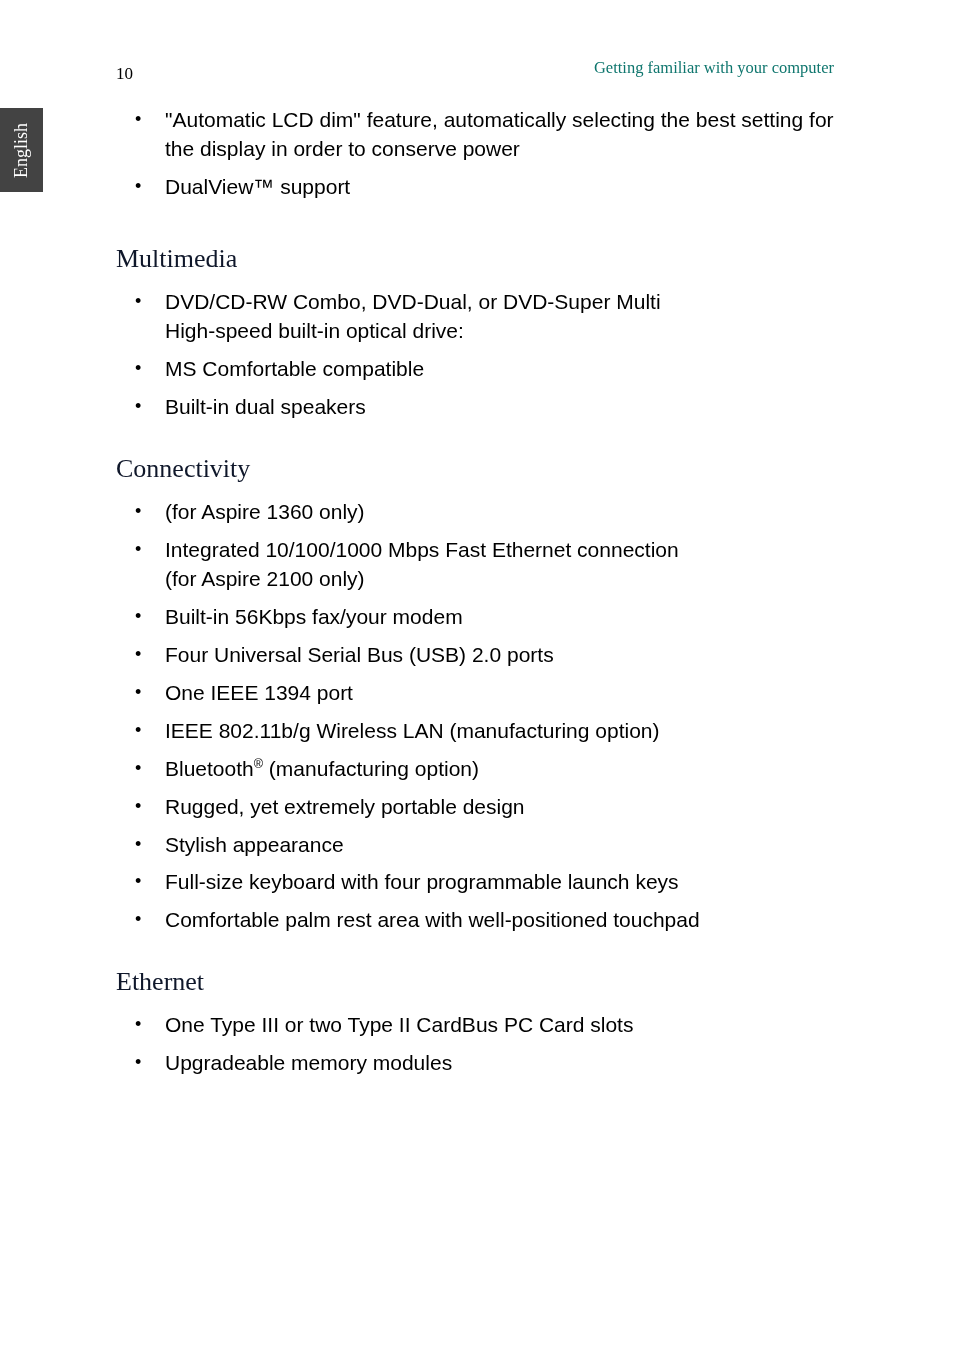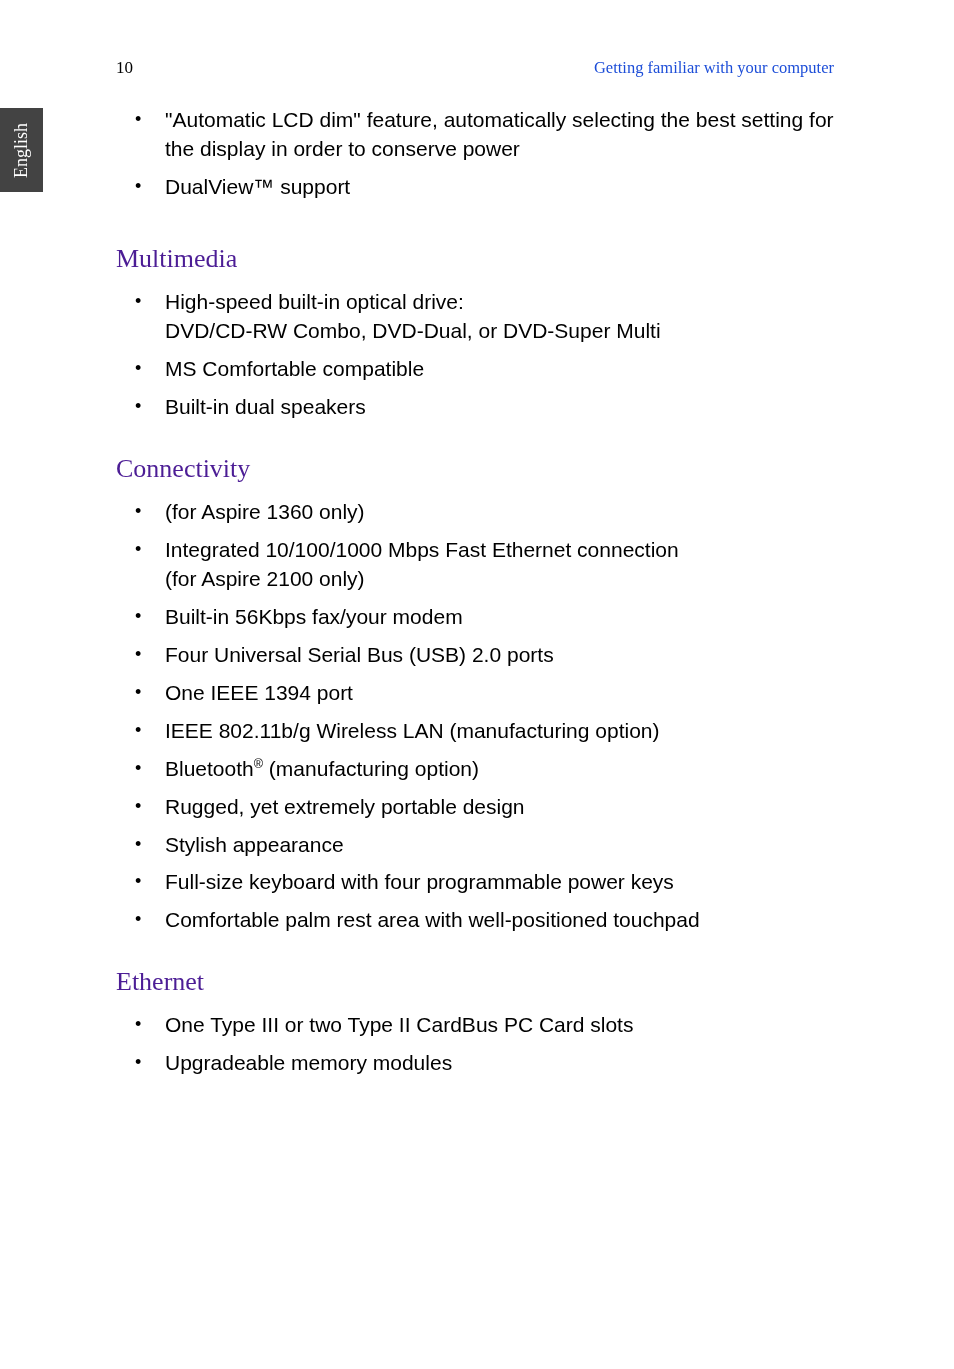--- a/index.html
+++ b/index.html
@@ -9,33 +9,33 @@
     }
     body {
       width: 954px;
       height: 1369px;
       background: #ffffff;
       position: relative;
       font-family: Arial, Helvetica, sans-serif;
     }
     .page-number {
       position: absolute;
-      top: 58px;
+      top: 64px;
       left: 116px;
       font-family: Georgia, 'Times New Roman', serif;
       font-size: 17px;
       color: #000;
     }
     .header-text {
       position: absolute;
       top: 58px;
       right: 120px;
       font-family: Georgia, 'Times New Roman', serif;
       font-size: 16.5px;
-      color: #1d4ed8;
+      color: #0f766e;
     }
     .side-tab {
       position: absolute;
       left: 0;
       top: 108px;
       width: 43px;
       height: 84px;
       background: #434343;
       display: flex;
       align-items: center;
@@ -50,21 +50,21 @@
     }
     .content {
       position: absolute;
       top: 106px;
       left: 116px;
       right: 120px;
     }
     .section-heading {
       font-family: Georgia, 'Times New Roman', serif;
       font-size: 26px;
-      color: #4c1d95;
+      color: #0f172a;
       font-weight: normal;
       margin-top: 32px;
       margin-bottom: 14px;
     }
     .section-heading:first-of-type {
       margin-top: 42px;
     }
     ul {
       list-style: none;
       padding: 0;
@@ -120,22 +120,22 @@
         <span class="bullet">•</span>
         <span class="item-text">DualView™ support</span>
       </li>
     </ul>
   <div id="sections">
       <div class="section-heading first-heading">Multimedia</div>
       <ul>
         <li>
           <span class="bullet">•</span>
           <span class="item-text">
+            <span class="sub-line">DVD/CD-RW Combo, DVD-Dual, or DVD-Super Multi</span>
             <span class="sub-line">High-speed built-in optical drive:</span>
-            <span class="sub-line">DVD/CD-RW Combo, DVD-Dual, or DVD-Super Multi</span>
           </span>
         </li>
         <li>
           <span class="bullet">•</span>
           <span class="item-text">MS Comfortable compatible</span>
         </li>
         <li>
           <span class="bullet">•</span>
           <span class="item-text">Built-in dual speakers</span>
         </li>
@@ -180,21 +180,21 @@
         <li>
           <span class="bullet">•</span>
           <span class="item-text">Rugged, yet extremely portable design</span>
         </li>
         <li>
           <span class="bullet">•</span>
           <span class="item-text">Stylish appearance</span>
         </li>
         <li>
           <span class="bullet">•</span>
-          <span class="item-text">Full-size keyboard with four programmable power keys</span>
+          <span class="item-text">Full-size keyboard with four programmable launch keys</span>
         </li>
         <li>
           <span class="bullet">•</span>
           <span class="item-text">Comfortable palm rest area with well-positioned touchpad</span>
         </li>
       </ul>
       <div class="section-heading">Ethernet</div>
       <ul>
         <li>
           <span class="bullet">•</span>

